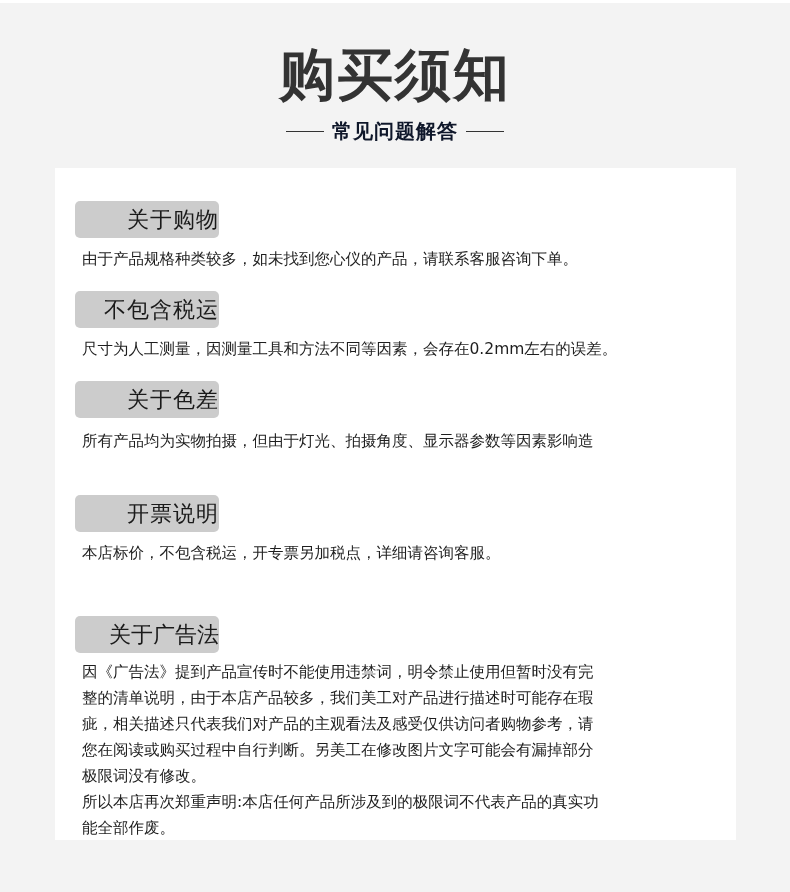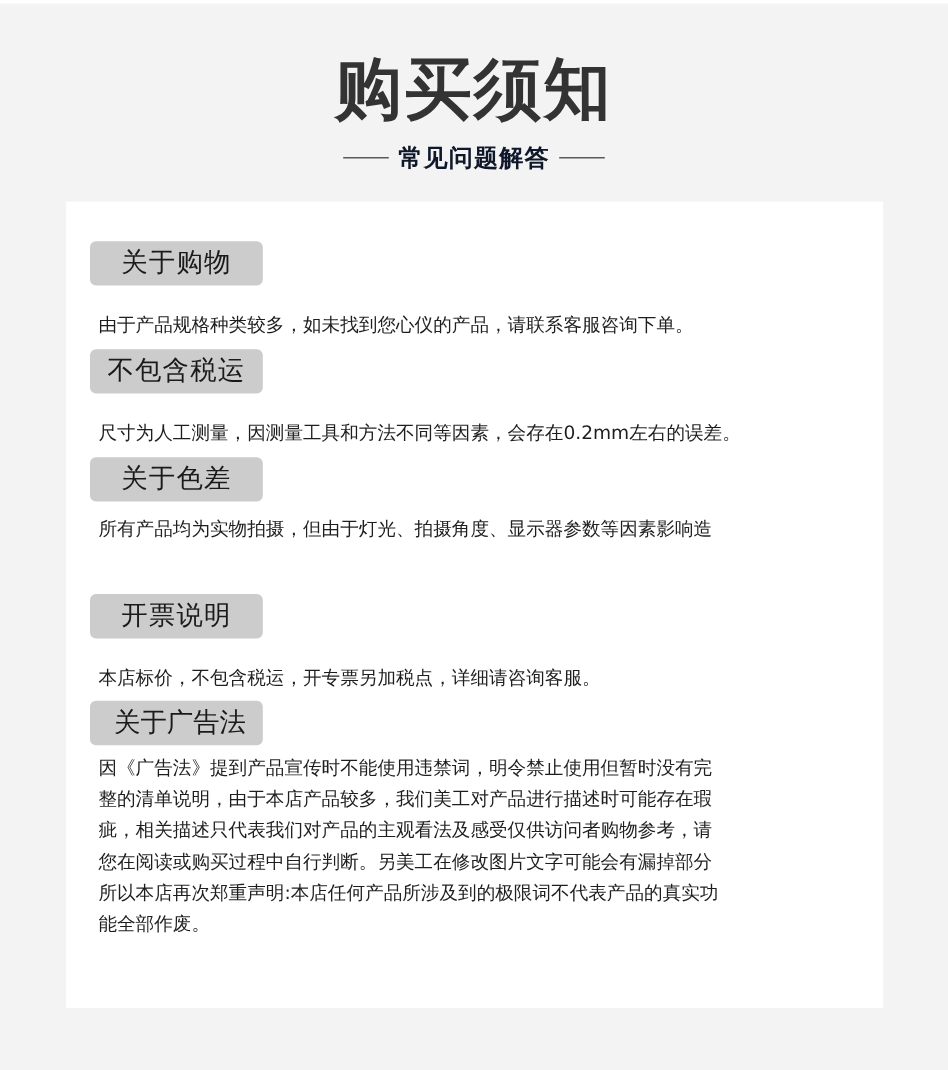--- a/index.html
+++ b/index.html
@@ -26,27 +26,27 @@
     font-size: 20px; color: #0f172a; margin: 0 8px; letter-spacing: 1px; font-weight: bold;
   }
   .card {
     position: absolute; left: 55px; top: 168px; width: 681px; height: 672px;
     background: #ffffff;
   }
   .section { position: absolute; left: 20px; width: 650px; }
   .badge {
     display: inline-block; width: 144px; height: 37px;
     background: #cccccc; border-radius: 5px;
-    font-size: 22px; color: #1a1a1a; line-height: 37px; text-align: center;
+    font-size: 22px; color: #1a1a1a; line-height: 37px; text-align: right;
     letter-spacing: 1px;
   }
-  .badge.wide { letter-spacing: 0; text-align: center; padding-left: 6px; width: 138px; }
+  .badge.wide { letter-spacing: 0; text-align: right; padding-left: 6px; width: 138px; margin-top: 32px; }
   .text {
     font-size: 15.5px; color: #1e1e1e; line-height: 26px;
-    margin-top: 20px; padding-left: 7px; width: 640px;
+    margin-top: 8px; padding-left: 7px; width: 640px;
   }
 </style>
 </head>
 <body>
 
 <div class="top-strip"></div>
 
 <div class="title">购买须知</div>
 
 <div class="subtitle-row">
@@ -85,18 +85,19 @@
     </div>
   </div>
 
   <div class="section" style="top:416px">
     <div class="badge wide">关于广告法</div>
     <div class="text" style="margin-top:6px">
       <div>因《广告法》提到产品宣传时不能使用违禁词，明令禁止使用但暂时没有完</div>
       <div>整的清单说明，由于本店产品较多，我们美工对产品进行描述时可能存在瑕</div>
       <div>疵，相关描述只代表我们对产品的主观看法及感受仅供访问者购物参考，请</div>
       <div>您在阅读或购买过程中自行判断。另美工在修改图片文字可能会有漏掉部分</div>
+      <div>极限词没有修改。</div>
       <div>所以本店再次郑重声明:本店任何产品所涉及到的极限词不代表产品的真实功</div>
       <div>能全部作废。</div>
     </div>
   </div>
 
 </div>
 
 </body></html>

